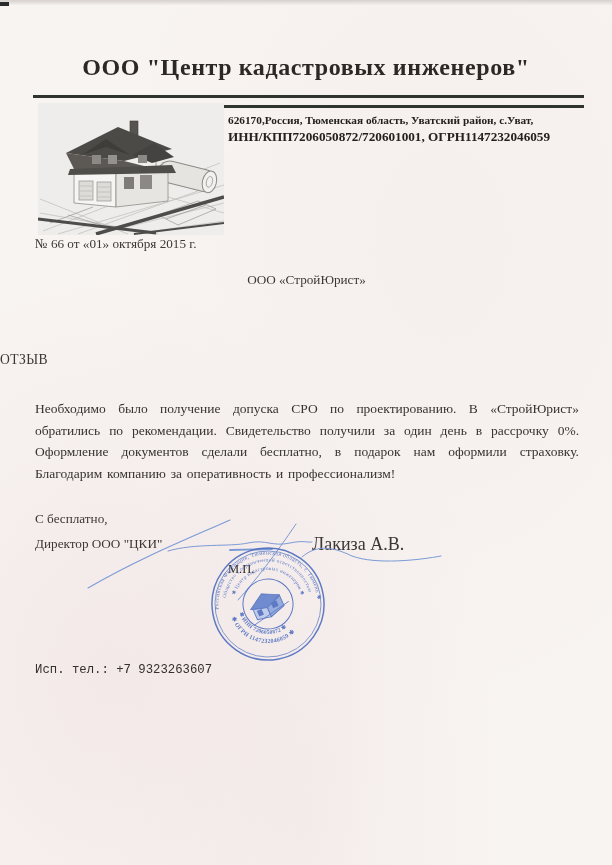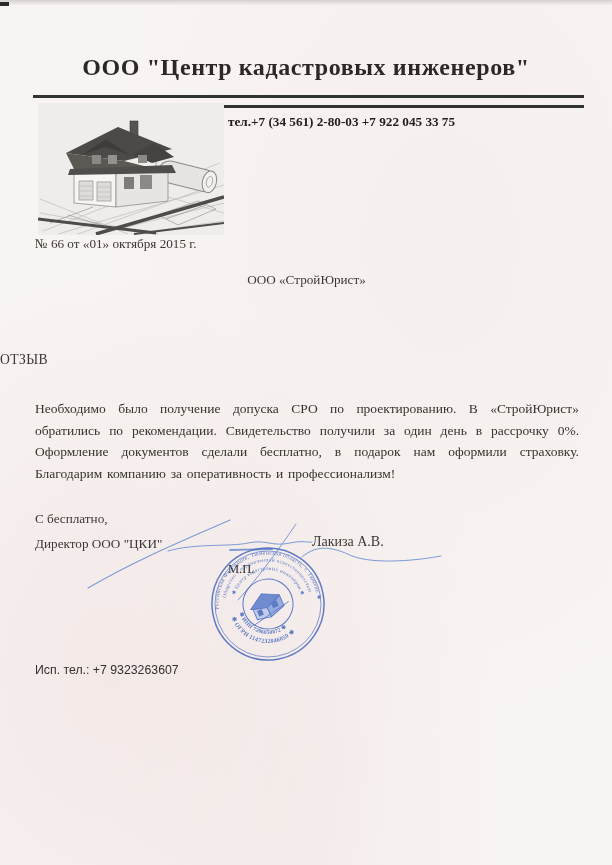--- a/index.html
+++ b/index.html
@@ -44,28 +44,28 @@
     font-size:13.6px;letter-spacing:0.4px;color:#3a3633;}
 
   .body-text{
     position:absolute;top:398px;left:35px;width:544px;
     font-size:13.5px;line-height:21.6px;text-align:justify;color:#37332f;
     word-spacing:1.5px;
   }
 
   .closing-line{position:absolute;top:511px;left:35px;font-size:13.2px;}
   .signer-title{position:absolute;top:536px;left:35px;font-size:13.2px;}
-  .signer-name{position:absolute;top:534px;left:312px;font-size:14px;}
+  .signer-name{position:absolute;top:534px;left:312px;font-size:18px;}
   .seal-mark{position:absolute;top:562px;left:204px;font-size:12.5px;color:#2e2b29;margin-left:24px;}
 
   .signature-art{position:absolute;top:505px;left:60px;width:400px;height:110px;pointer-events:none;}
   .stamp-art{position:absolute;top:538px;left:188px;width:160px;height:140px;}
 
   .footer-line{position:absolute;top:663px;left:35px;
-    font-family:Liberation Sans, sans-serif;font-size:12.3px;color:#33302e;}
+    font-family:Liberation Mono, monospace;font-size:12.3px;color:#33302e;}
 
   .st-text{font-family:"Liberation Serif", serif;fill:#4a6bbf;}
 </style>
 </head>
 <body>
 
 <div class="page">
 
   <div class="scan-top-edge"></div>
   <div class="scan-corner-mark"></div>
@@ -135,21 +135,22 @@
         <rect x="59" y="79" width="14" height="19"></rect>
       </g>
       <g stroke="#aeaba8" stroke-width="0.5">
         <path d="M42,83 L54,83 M42,88 L54,88 M42,93 L54,93"></path>
         <path d="M60,84 L72,84 M60,89 L72,89 M60,94 L72,94"></path>
       </g>
     </g>
   </svg>
 
   <div class="address-block">
-    <div class="address-big">тел.+7 (34 561) 2-80-03  +7 922 045 33 75</div>
+    <div class="address-small">626170,Россия, Тюменская область, Уватский район, с.Уват,</div>
+    <div class="address-big">ИНН/КПП7206050872/720601001, ОГРН1147232046059</div>
   </div>
 
   <div class="ref-line">№ 66 от «01»  октября 2015 г.</div>
   <div class="recipient-line">ООО «СтройЮрист»</div>
 
   <div class="doc-title">ОТЗЫВ</div>
   <div class="body-text">Необходимо было получение допуска СРО по проектированию. В «СтройЮрист» обратились по рекомендации. Свидетельство получили за один день в рассрочку 0%. Оформление документов сделали бесплатно, в подарок нам оформили страховку. Благодарим компанию за оперативность и профессионализм!</div>
 
   <div class="closing-line">С бесплатно,</div>
   <div class="signer-title">Директор ООО "ЦКИ"</div>

